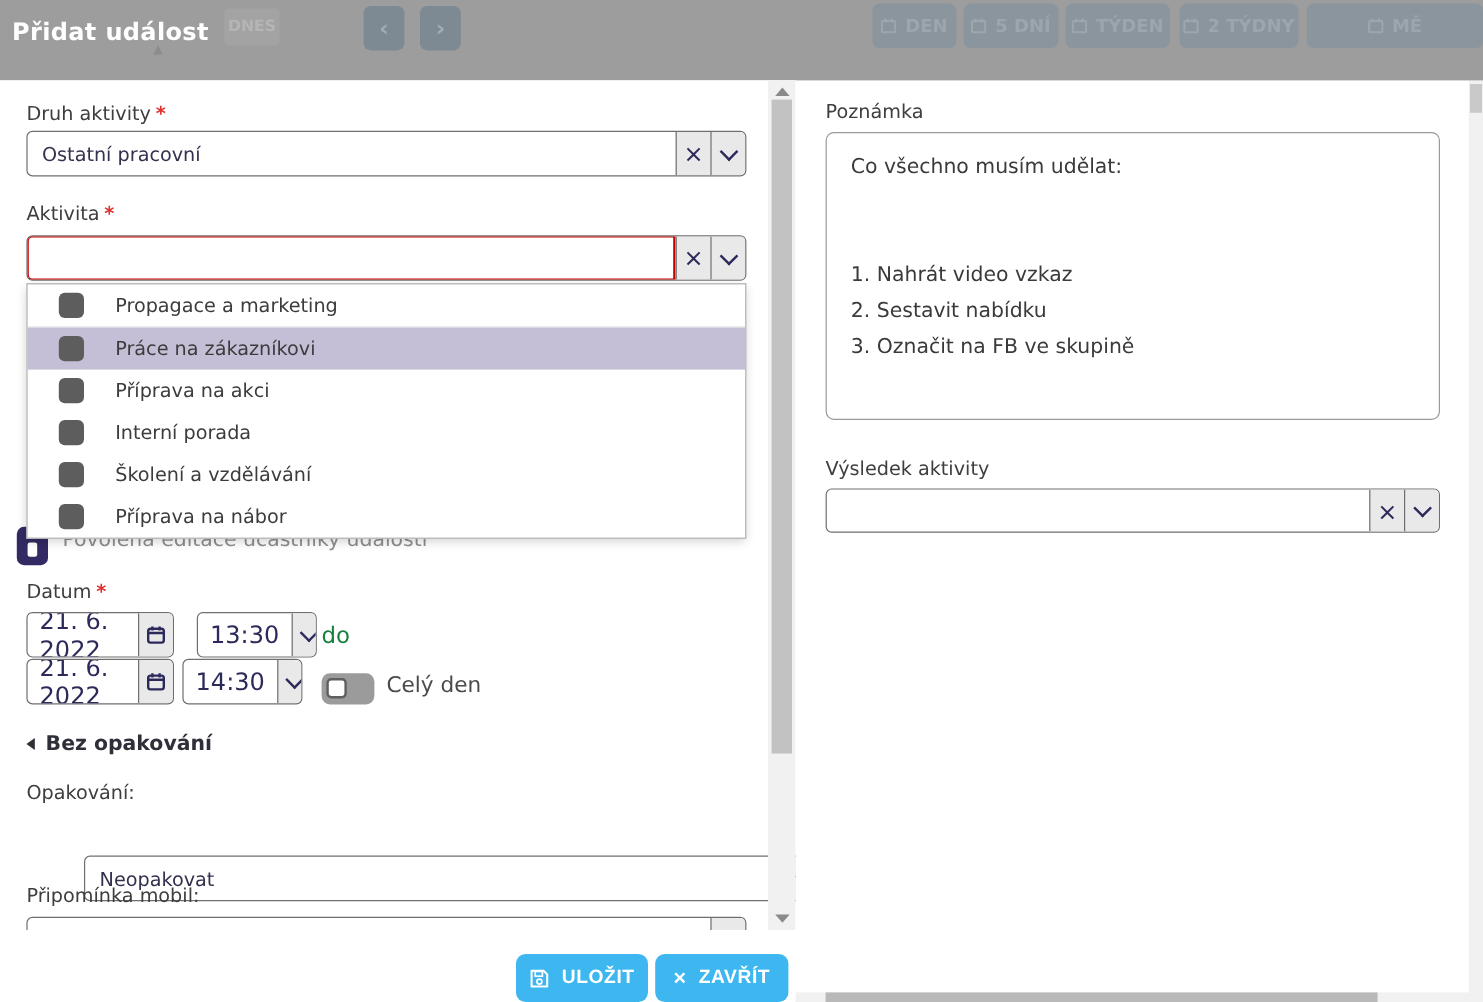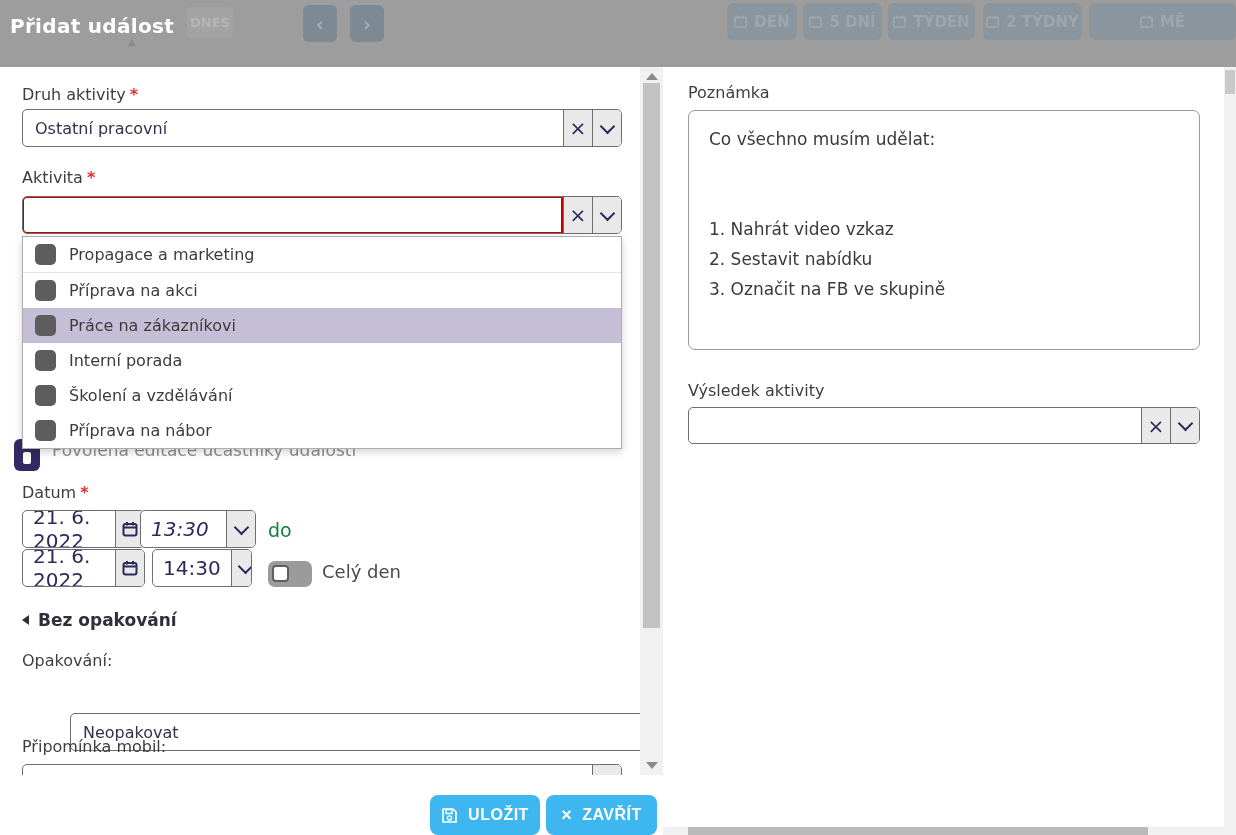--- a/index.html
+++ b/index.html
@@ -29,21 +29,21 @@
   .sel .val{flex:1;display:flex;align-items:center;padding:0 12px;font-size:16px;color:#33324e;box-sizing:border-box;}
   .sel .sbtn{width:28px;border-left:1px solid #6f6f6f;background:#e9e9e9;display:flex;align-items:center;justify-content:center;flex:0 0 auto;}
   .sel.error .val{border:2px solid #c40000;border-radius:5px 0 0 5px;margin:-1px 0 -1px -1px;}
   .x-glyph{font-size:20px;color:#2c2a5a;line-height:1;}
   .chev{display:inline-block;width:9px;height:9px;border-left:2px solid #2c2a5a;border-bottom:2px solid #2c2a5a;
         transform:rotate(-45deg);margin-top:-4px;}
 
   
   .dd{position:absolute;left:22px;top:169px;width:600px;background:#fff;border:1px solid #adadad;z-index:6;
       box-shadow:0 3px 8px rgba(0,0,0,.18);box-sizing:border-box;}
-  .dd-item{height:35px;display:flex;align-items:center;padding-left:12px;font-size:16px;color:#3c3c3c;}
+  .dd-item{height:35px;display:flex;align-items:center;padding-left:26px;font-size:16px;color:#3c3c3c;gap:13px;}
   .dd-item.first{border-bottom:1px solid #e2e2e2;}
   .dd-item.hl{background:#c4bed6;}
   .dd-cb{width:21px;height:21px;background:#5d5d5d;border-radius:5px;margin-right:13px;flex:0 0 auto;}
 
   
   .perm-cb{position:absolute;left:14px;top:372px;width:26px;height:32px;background:#342a63;border-radius:6px;z-index:5;}
   .perm-cb .mark{position:absolute;left:9px;top:13px;width:8px;height:12px;background:#ffffff;border-radius:2px;}
   .perm-lbl{position:absolute;left:52px;top:373px;font-size:17px;color:#8f8f8f;z-index:5;}
 
   
@@ -167,27 +167,27 @@
       <div class="sbtn">
           <span class="chev"></span>
         </div>
     </div>
 
     <div class="dd">
       <div class="dd-item first">
         <span class="dd-cb"></span>
         <span>Propagace a marketing</span>
       </div>
+      <div class="dd-item hl">
+        <span class="dd-cb"></span>
+        <span>Práce na zákazníkovi</span>
+      </div>
       <div class="dd-item">
         <span class="dd-cb"></span>
         <span>Příprava na akci</span>
-      </div>
-      <div class="dd-item hl">
-        <span class="dd-cb"></span>
-        <span>Práce na zákazníkovi</span>
       </div>
       <div class="dd-item">
         <span class="dd-cb"></span>
         <span>Interní porada</span>
       </div>
       <div class="dd-item">
         <span class="dd-cb"></span>
         <span>Školení a vzdělávání</span>
       </div>
       <div class="dd-item">
@@ -209,21 +209,21 @@
       <div class="val">21. 6. 2022</div>
       <div class="sbtn">
         <svg width="16" height="16" viewBox="0 0 16 16">
             <rect x="1.5" y="3" width="13" height="11.5" rx="2" fill="none" stroke="#2c2a5a" stroke-width="2"></rect>
             <line x1="5" y1="1" x2="5" y2="4.5" stroke="#2c2a5a" stroke-width="2"></line>
             <line x1="11" y1="1" x2="11" y2="4.5" stroke="#2c2a5a" stroke-width="2"></line>
             <line x1="2" y1="6.5" x2="14" y2="6.5" stroke="#2c2a5a" stroke-width="2"></line>
           </svg>
       </div>
     </div>
-    <div class="dgroup" style="left:140px;top:443px;width:116px;font-style:italic;">
+    <div class="dgroup" style="left:164px;top:443px;width:100px;">
       <div class="val">13:30</div>
       <div class="sbtn">
           <span class="chev"></span>
         </div>
     </div>
     <div class="plain-txt" style="left:268px;top:452px;">do</div>
 
     <div class="dgroup" style="left:22px;top:482px;width:123px;">
       <div class="val">21. 6. 2022</div>
       <div class="sbtn">

